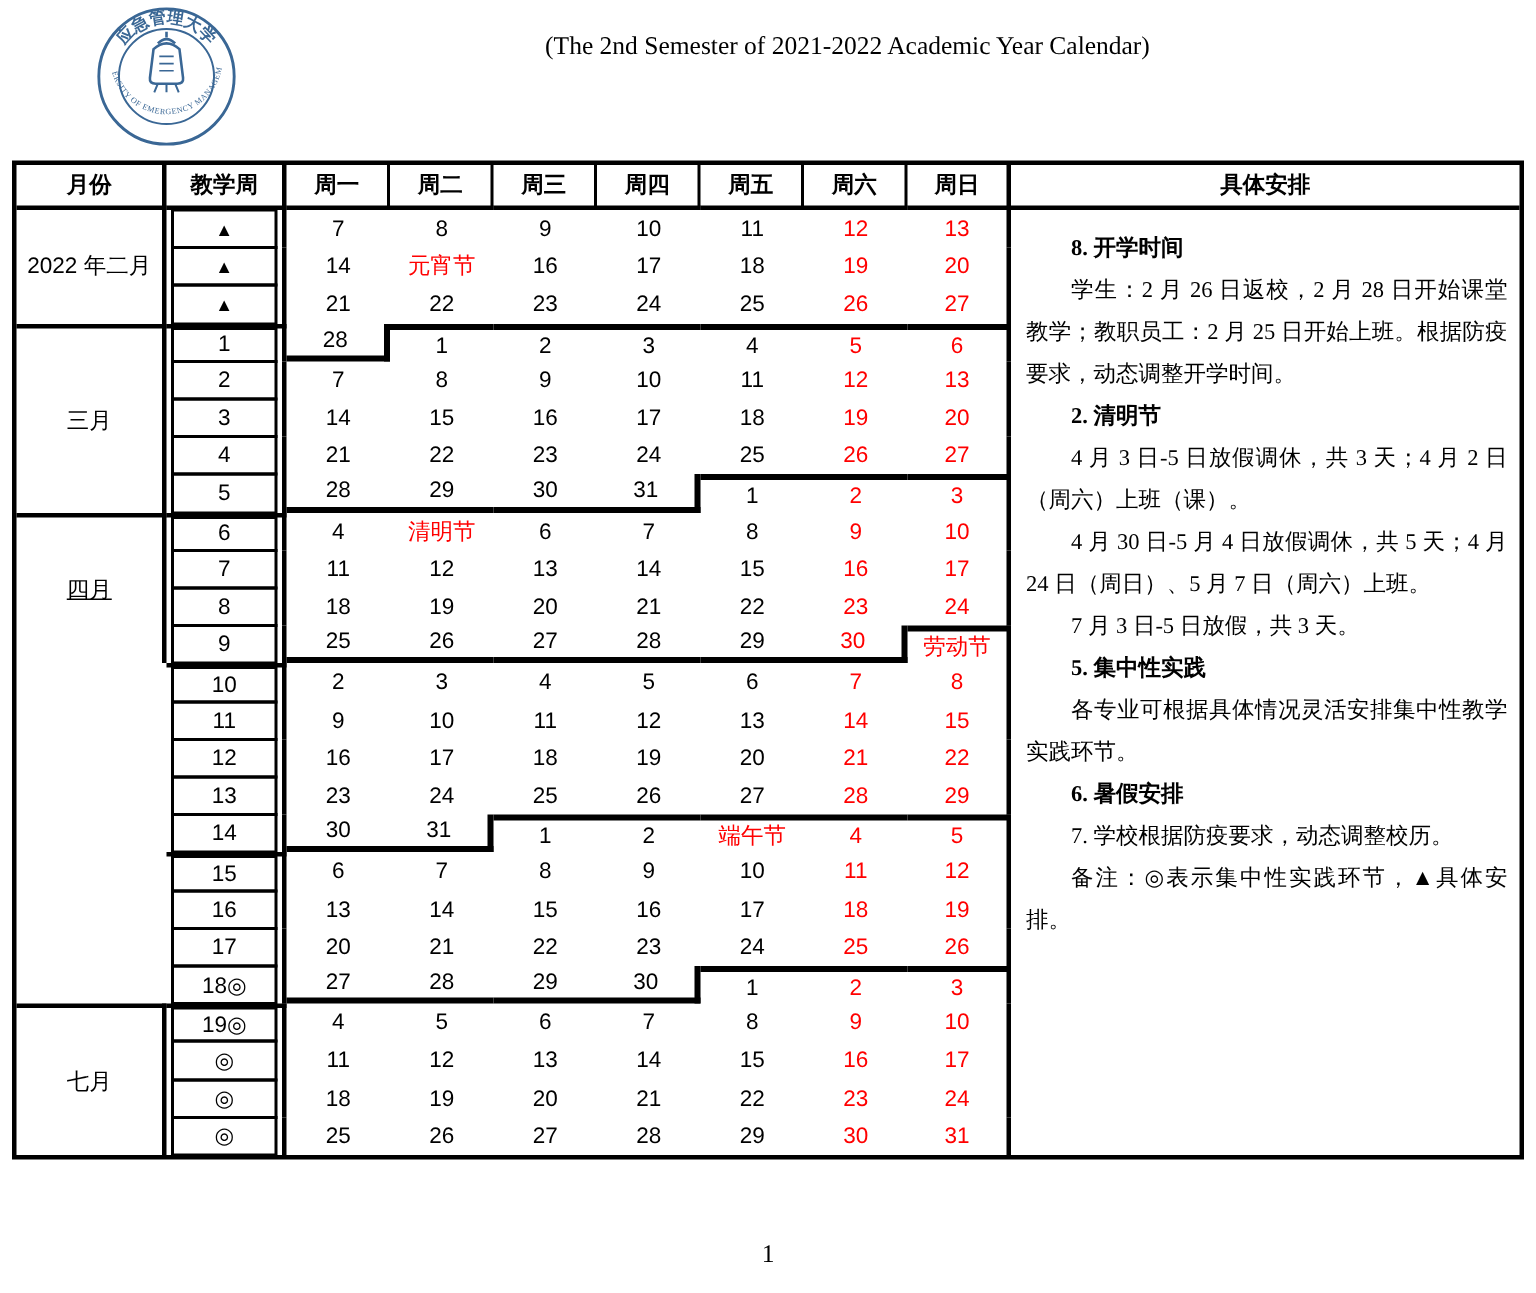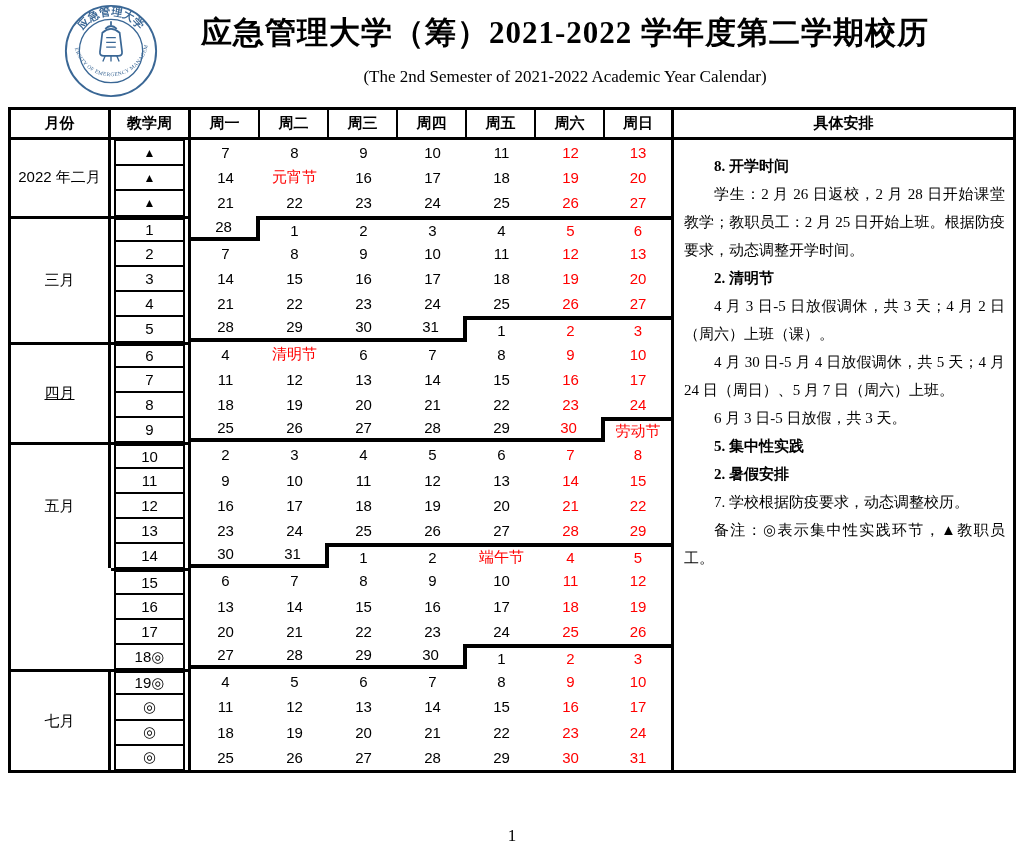--- a/index.html
+++ b/index.html
@@ -65,21 +65,20 @@
     <path id="arcB" d="M 12,46 A 39,39 0 0 0 88,46" fill="none"></path>
     <text font-size="11.5" font-weight="bold" fill="#3a6795">
       <textPath id="arcTopText" href="#arcT" startOffset="50%" text-anchor="middle">应急管理大学</textPath>
     </text>
     <text font-size="5.6" fill="#3a6795" letter-spacing="0.4">
       <textPath id="arcBottomText" href="#arcB" startOffset="50%" text-anchor="middle">UNIVERSITY OF EMERGENCY MANAGEMENT</textPath>
     </text>
   </svg>
 
   <div class="titlebox">
-    <h1 class="maintitle">应急管理大学（筹）2021-2022 学年度第二学期校历</h1>
     <div class="subtitle">(The 2nd Semester of 2021-2022 Academic Year Calendar)</div>
   </div>
 
   <div id="cal">
       <div class="c h vr3" style="grid-area: 1 / 1;">月份</div>
       <div class="c h vr3" style="grid-area: 1 / 2;">教学周</div>
       <div class="c h vr2" style="grid-area: 1 / 3;">周一</div>
       <div class="c h vr2" style="grid-area: 1 / 4;">周二</div>
       <div class="c h vr2" style="grid-area: 1 / 5;">周三</div>
       <div class="c h vr2" style="grid-area: 1 / 6;">周四</div>
@@ -203,21 +202,20 @@
       <div class="c w vr3" style="grid-area: 13 / 2;">
         <div class="wbox">9</div>
       </div>
       <div class="c d sb" style="grid-area: 13 / 3;">25</div>
       <div class="c d sb" style="grid-area: 13 / 4;">26</div>
       <div class="c d sb" style="grid-area: 13 / 5;">27</div>
       <div class="c d sb" style="grid-area: 13 / 6;">28</div>
       <div class="c d sb" style="grid-area: 13 / 7;">29</div>
       <div class="c d red sb sr" style="grid-area: 13 / 8;">30</div>
       <div class="c d vr3 red st" style="grid-area: 13 / 9;">劳动节</div>
-      <div class="c m vr3 mt" style="grid-area: 14 / 1 / span 5;">五月</div>
       <div class="c w vr3 mt" style="grid-area: 14 / 2;">
         <div class="wbox">10</div>
       </div>
       <div class="c d" style="grid-area: 14 / 3;">2</div>
       <div class="c d" style="grid-area: 14 / 4;">3</div>
       <div class="c d" style="grid-area: 14 / 5;">4</div>
       <div class="c d" style="grid-area: 14 / 6;">5</div>
       <div class="c d" style="grid-area: 14 / 7;">6</div>
       <div class="c d red" style="grid-area: 14 / 8;">7</div>
       <div class="c d vr3 red" style="grid-area: 14 / 9;">8</div>
@@ -341,22 +339,23 @@
       <div class="c d" style="grid-area: 26 / 6;">28</div>
       <div class="c d" style="grid-area: 26 / 7;">29</div>
       <div class="c d red" style="grid-area: 26 / 8;">30</div>
       <div class="c d vr3 red" style="grid-area: 26 / 9;">31</div>
       <div class="notes">
         <p class="nh">8. 开学时间</p>
         <p class="nb">学生：2 月 26 日返校，2 月 28 日开始课堂教学；教职员工：2 月 25 日开始上班。根据防疫要求，动态调整开学时间。</p>
         <p class="nh">2. 清明节</p>
         <p class="nb">4 月 3 日-5 日放假调休，共 3 天；4 月 2 日（周六）上班（课）。</p>
         <p class="nb">4 月 30 日-5 月 4 日放假调休，共 5 天；4 月 24 日（周日）、5 月 7 日（周六）上班。</p>
-        <p class="nb">6 月 3 日-5 日放假，共 3 天。</p>
+        <p class="nb">7 月 3 日-5 日放假，共 3 天。</p>
         <p class="nh">5. 集中性实践</p>
-        <p class="nh">2. 暑假安排</p>
+        <p class="nb">各专业可根据具体情况灵活安排集中性教学实践环节。</p>
+        <p class="nh">6. 暑假安排</p>
         <p class="nb">7. 学校根据防疫要求，动态调整校历。</p>
-        <p class="nb">备注：◎表示集中性实践环节，▲教职员工。</p>
+        <p class="nb">备注：◎表示集中性实践环节，▲具体安排。</p>
       </div>
     </div>
 
   <div class="pagenum">1</div>
 </div>
 
 </body></html>

